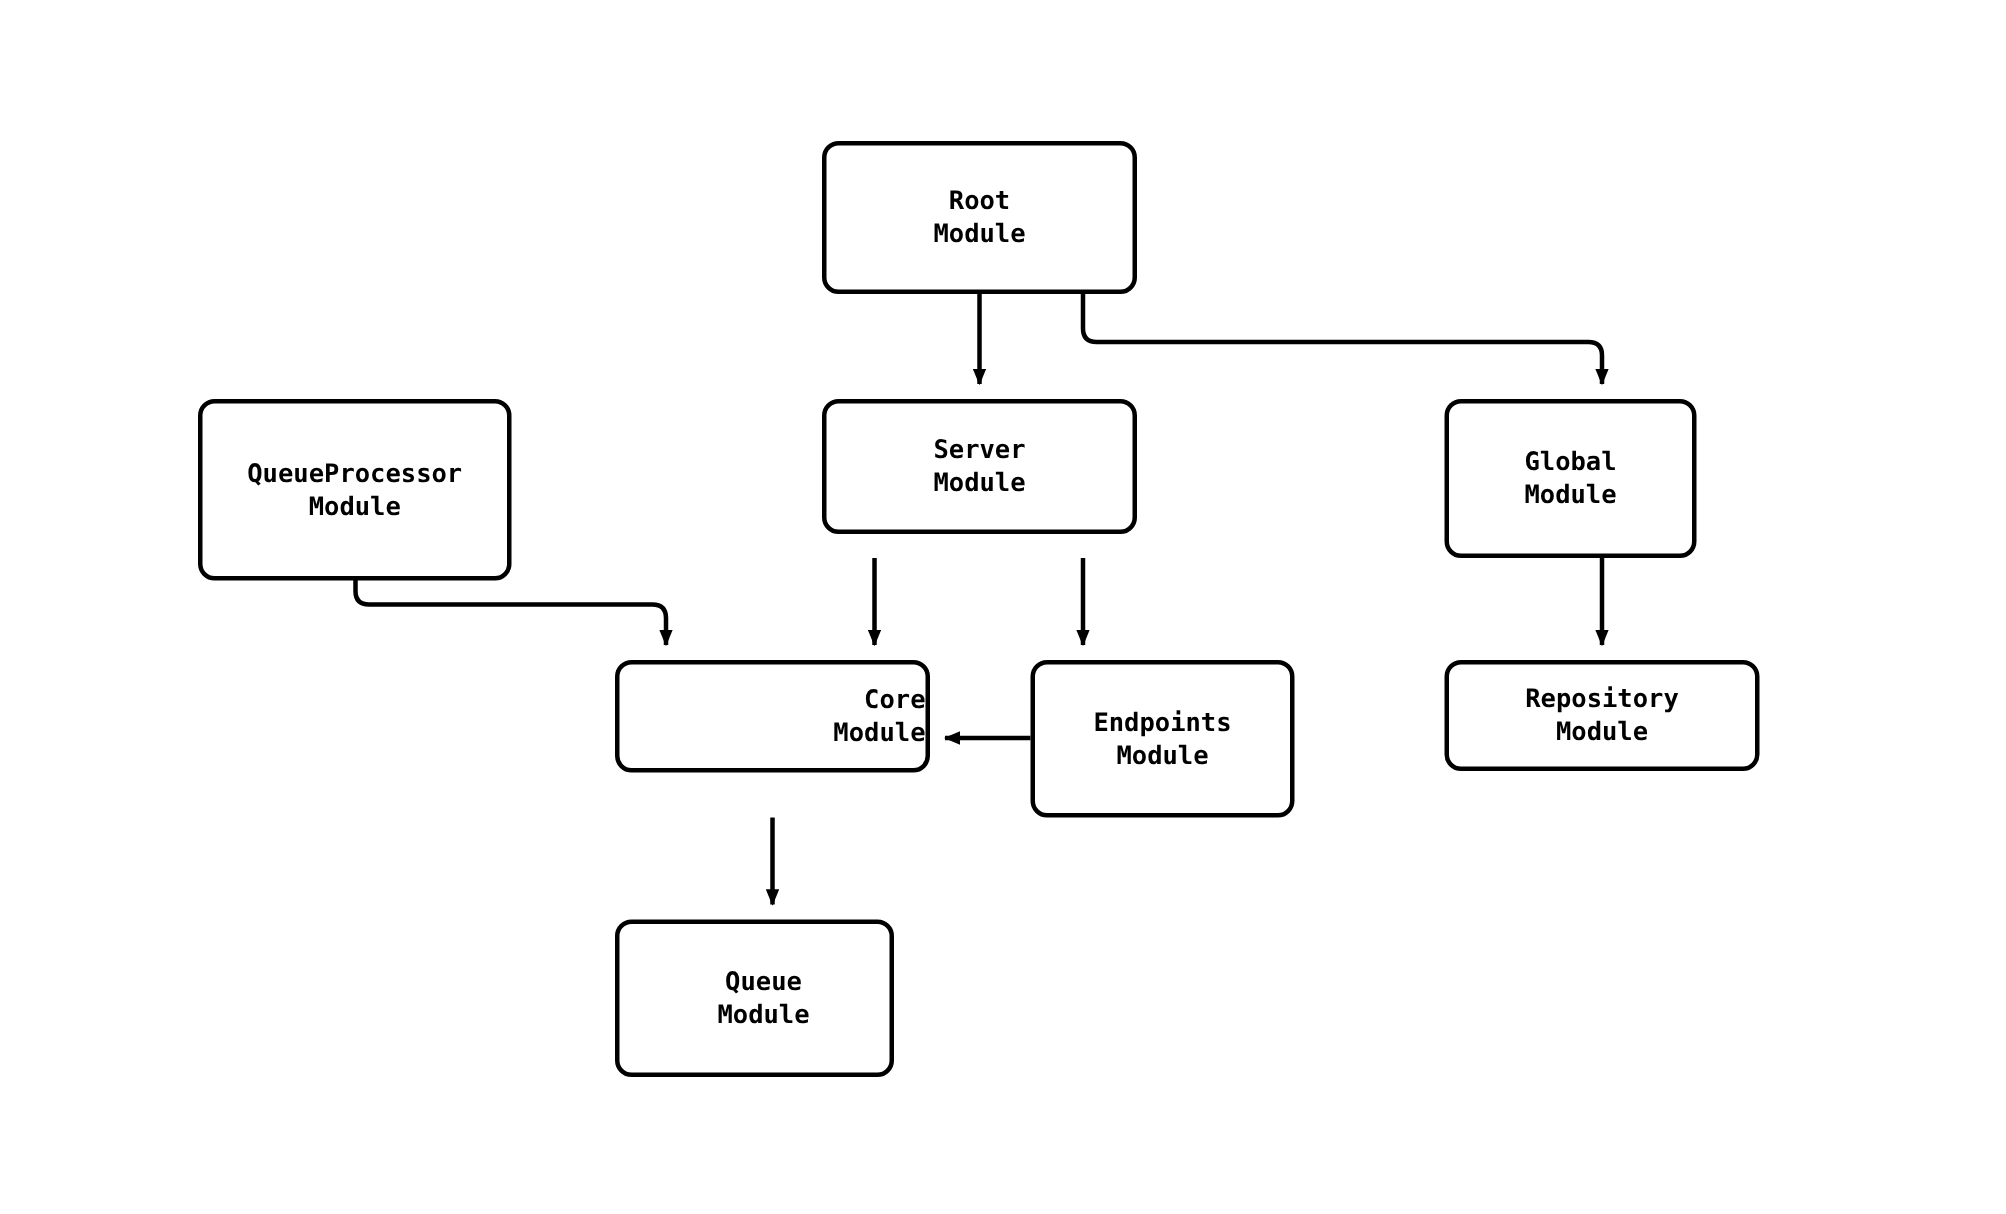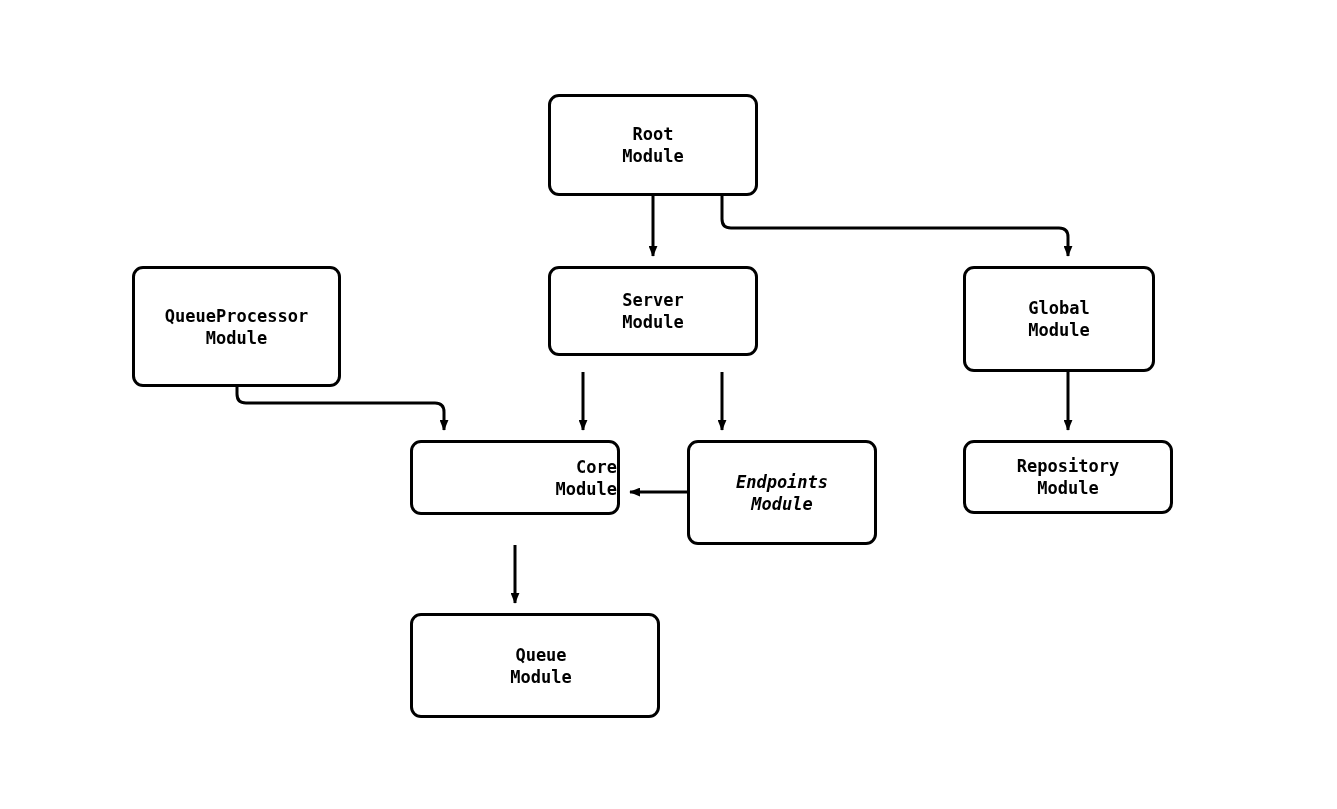--- a/index.html
+++ b/index.html
@@ -91,38 +91,38 @@
   <div class="node" style="left:132px; top:266px; width:209px; height:121px;">
     <div class="node-label">QueueProcessor</div>
     <div class="node-label">Module</div>
   </div>
 
   <div class="node" style="left:548px; top:266px; width:210px; height:90px;">
     <div class="node-label">Server</div>
     <div class="node-label">Module</div>
   </div>
 
-  <div class="node" style="left:963px; top:266px; width:192px; height:106px;">
+  <div class="node" style="left:963px; top:266px; width:168px; height:106px;">
     <div class="node-label">Global</div>
     <div class="node-label">Module</div>
   </div>
 
   <div class="node" style="left:410px; top:440px; width:210px; height:75px;align-items:flex-end;">
     <div class="node-label">Core</div>
     <div class="node-label">Module</div>
   </div>
 
-  <div class="node" style="left:687px; top:440px; width:190px; height:105px;font-style:italic;">
+  <div class="node" style="left:687px; top:440px; width:176px; height:105px;">
     <div class="node-label">Endpoints</div>
     <div class="node-label">Module</div>
   </div>
 
   <div class="node" style="left:963px; top:440px; width:210px; height:74px;">
     <div class="node-label">Repository</div>
     <div class="node-label">Module</div>
   </div>
 
-  <div class="node" style="left:410px; top:613px; width:250px; height:105px;padding-left:12px;">
+  <div class="node" style="left:410px; top:613px; width:186px; height:105px;padding-left:12px;">
     <div class="node-label">Queue</div>
     <div class="node-label">Module</div>
   </div>
 
 </div>
 
 </body></html>

